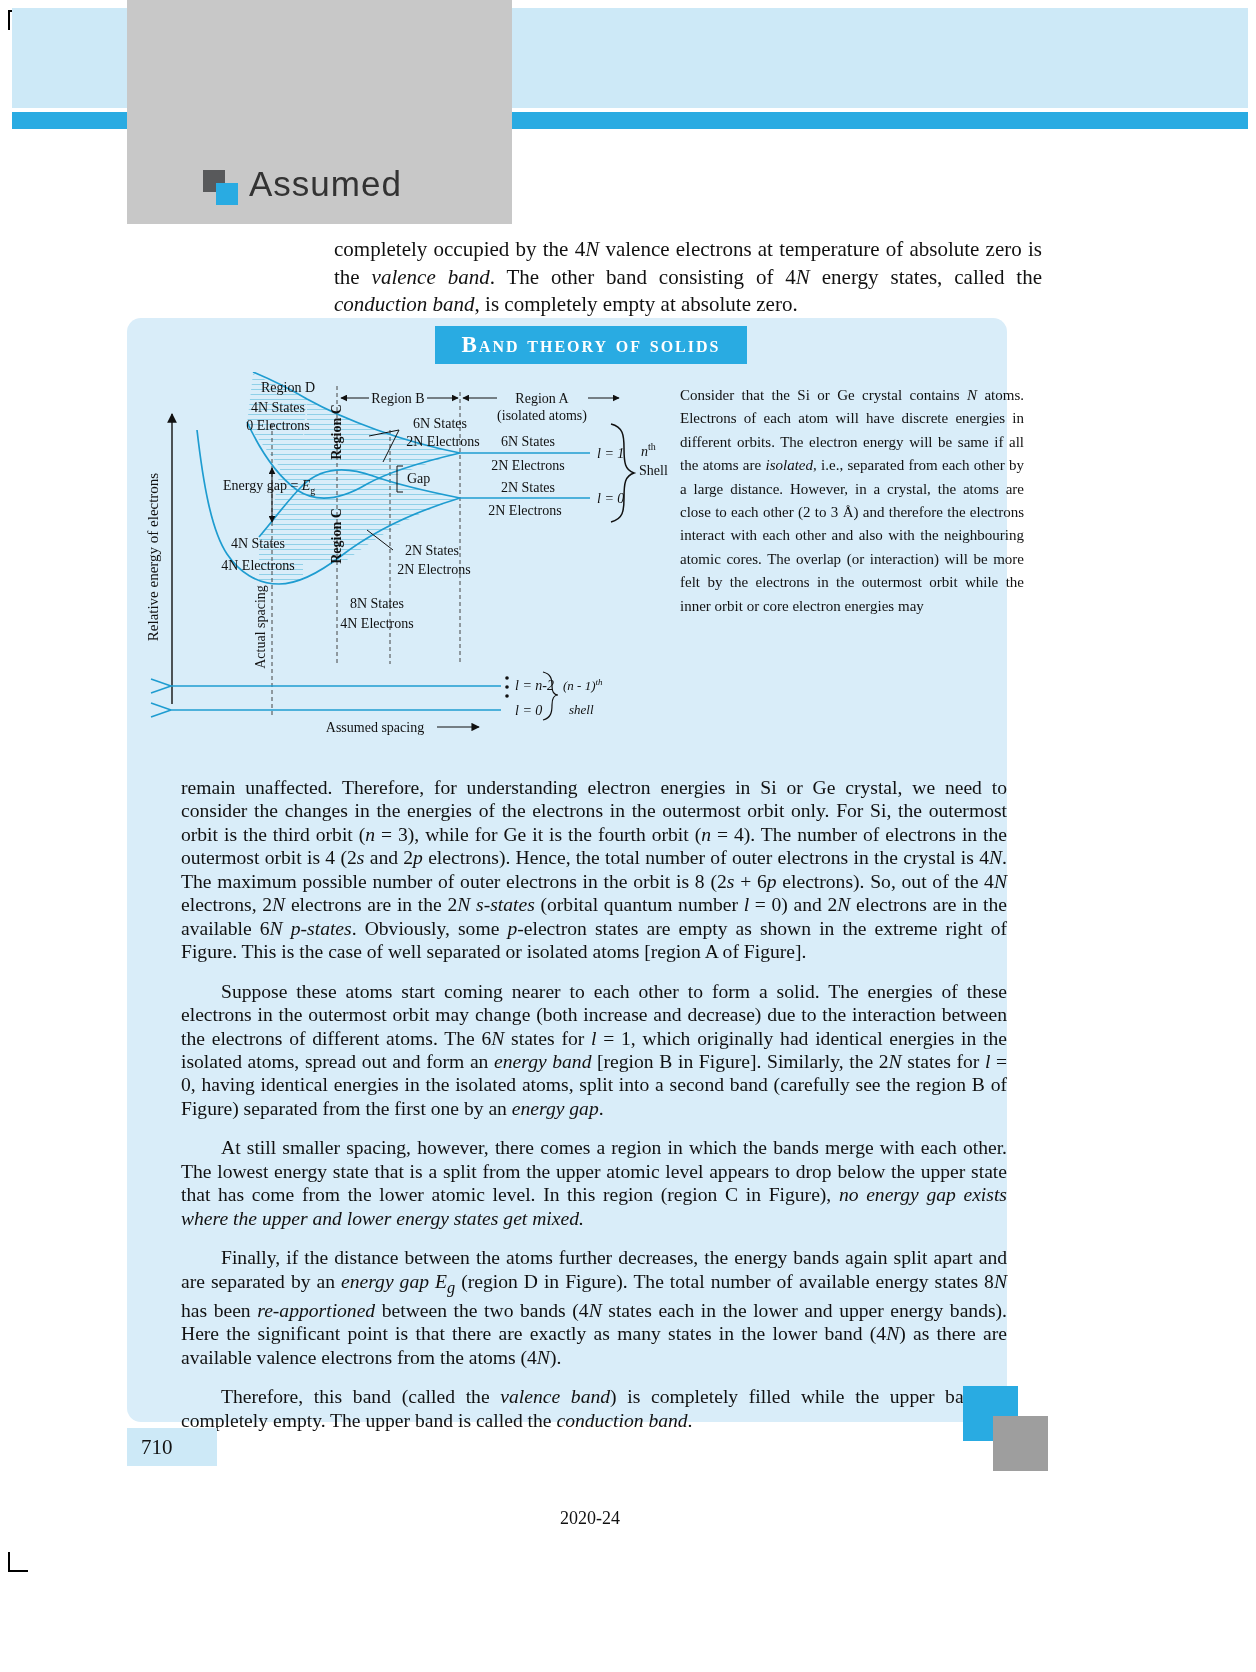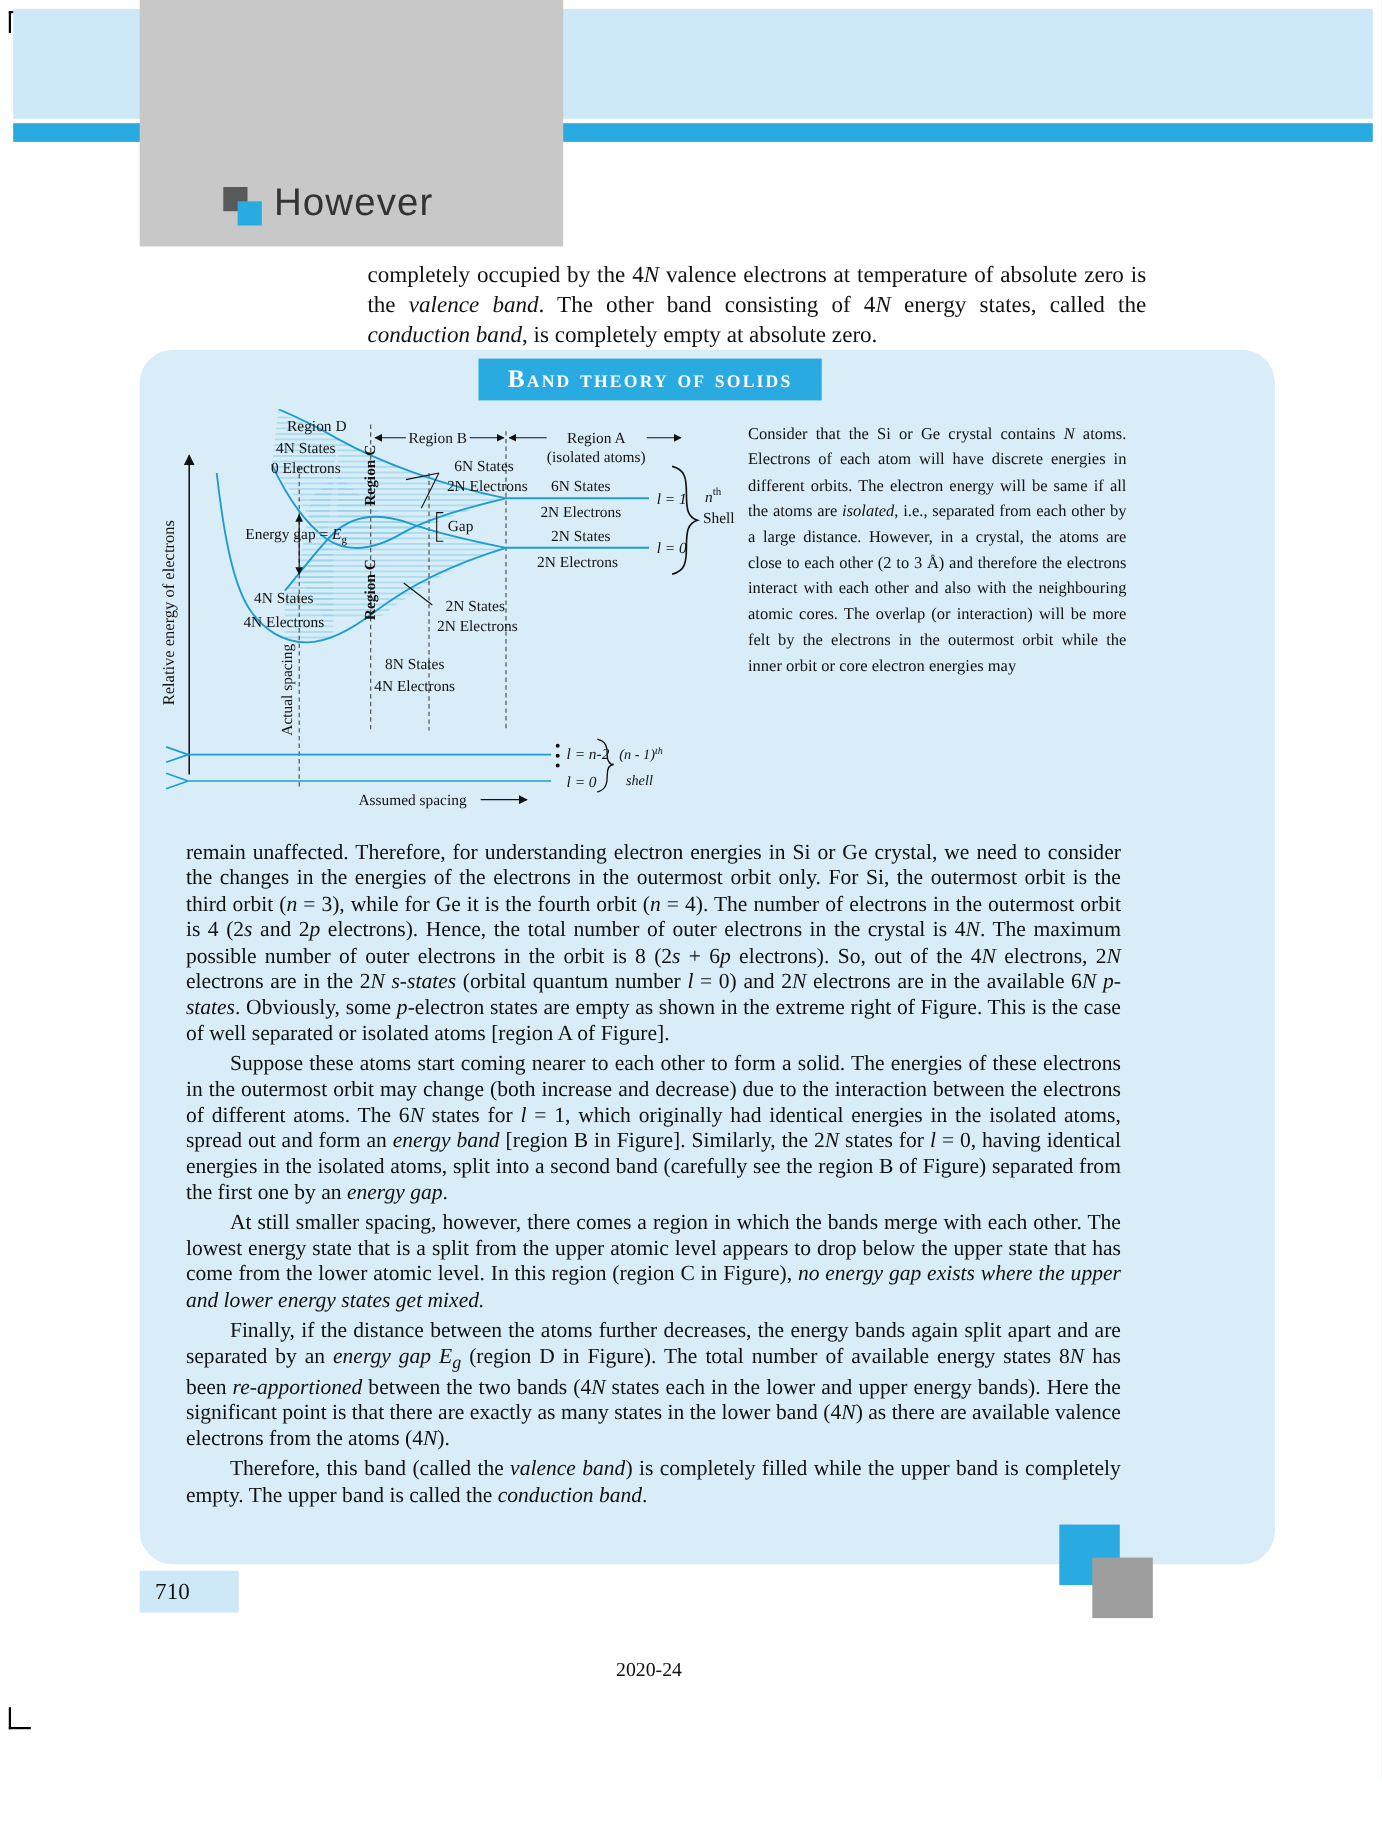--- a/index.html
+++ b/index.html
@@ -14,27 +14,27 @@
   .sq-cyan{left:89px;top:183px;width:22px;height:22px;background:#29abe2}
   .physics-title{left:122px;top:164px;font-family:"Liberation Sans",sans-serif;
        font-size:35px;color:#333;letter-spacing:1px}
   
   .mark{width:18px;height:18px}
   .mark.tl{left:8px;top:10px;border-left:2px solid #000;border-top:2px solid #000}
   .mark.bl{left:8px;top:1552px;border-left:2px solid #000;border-bottom:2px solid #000}
   
   .intro{left:334px;top:236px;width:708px;font-size:21px;line-height:27.5px;text-align:justify}
   
-  .content-box{left:127px;top:318px;width:1032px;height:1104px;background:#d9edf9;border-radius:30px}
+  .content-box{left:127px;top:318px;width:880px;height:1104px;background:#d9edf9;border-radius:14px}
   .banner{left:308px;top:8px;width:312px;height:38px;background:#29abe2;color:#fff;
        font-variant:small-caps;font-weight:bold;font-size:23px;letter-spacing:2px;
        text-align:center;line-height:38px}
   .side-col{left:553px;top:66px;width:344px;font-size:15px;line-height:23.4px;text-align:justify}
   .box-paras{left:38px;top:442px;width:858px;font-size:19.6px;line-height:23.45px;text-align:justify}
-  .para{margin:4px;text-indent:40px}
+  .para{margin:16px;text-indent:40px}
   .para.first{text-indent:0}
   
   .wm{font-family:"Liberation Serif",serif;color:rgba(90,90,90,0.13);white-space:nowrap;
       font-size:78px;font-weight:bold;transform:rotate(-40deg);pointer-events:none}
   .wm1{left:620px;top:640px}
   .wm2{left:230px;top:1130px}
   
   .page-num-box{left:127px;top:1428px;width:76px;height:38px;background:#cde9f7;
       font-size:21px;line-height:38px;padding-left:14px}
   .deco-cyan{left:963px;top:1386px;width:55px;height:55px;background:#29abe2}
@@ -46,21 +46,21 @@
 <body>
 
 <div class="abs mark tl"></div>
 <div class="abs mark bl"></div>
 
 <div class="abs band-light"></div>
 <div class="abs band-stripe"></div>
 <div class="abs gray-box">
   <div class="abs sq-dark"></div>
   <div class="abs sq-cyan"></div>
-  <div class="abs physics-title">However</div>
+  <div class="abs physics-title">Assumed</div>
 </div>
 
 <div class="abs intro">completely occupied by the 4<i>N</i> valence electrons at temperature of absolute zero is the <i>valence band</i>.  The other band consisting of 4<i>N</i> energy states, called the <i>conduction band</i>, is completely empty at absolute zero.</div>
 
 <div class="abs wm wm1">© NCERT</div>
 <div class="abs wm wm2">not to be republished</div>
 
 <div class="abs content-box">
   <div class="abs banner">Band theory of solids</div>
 

